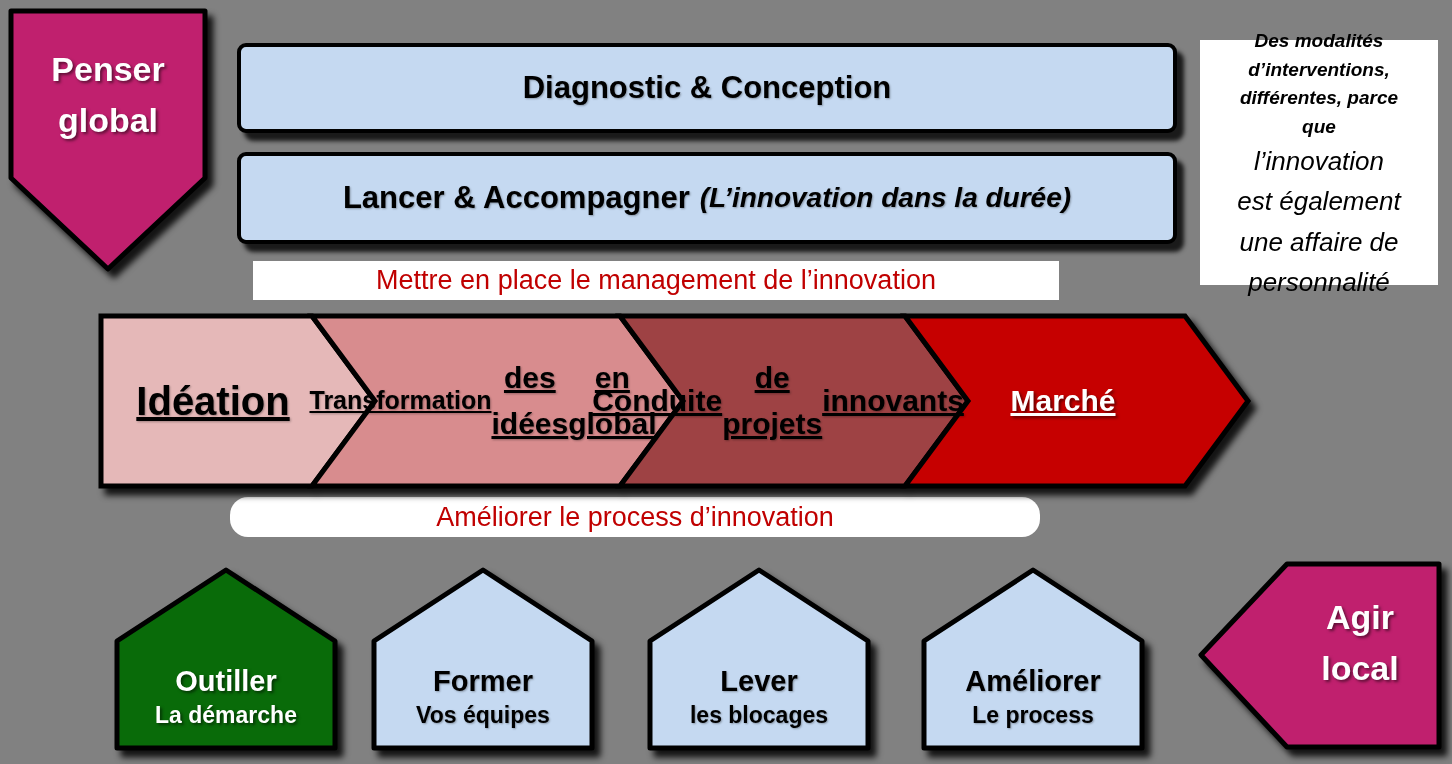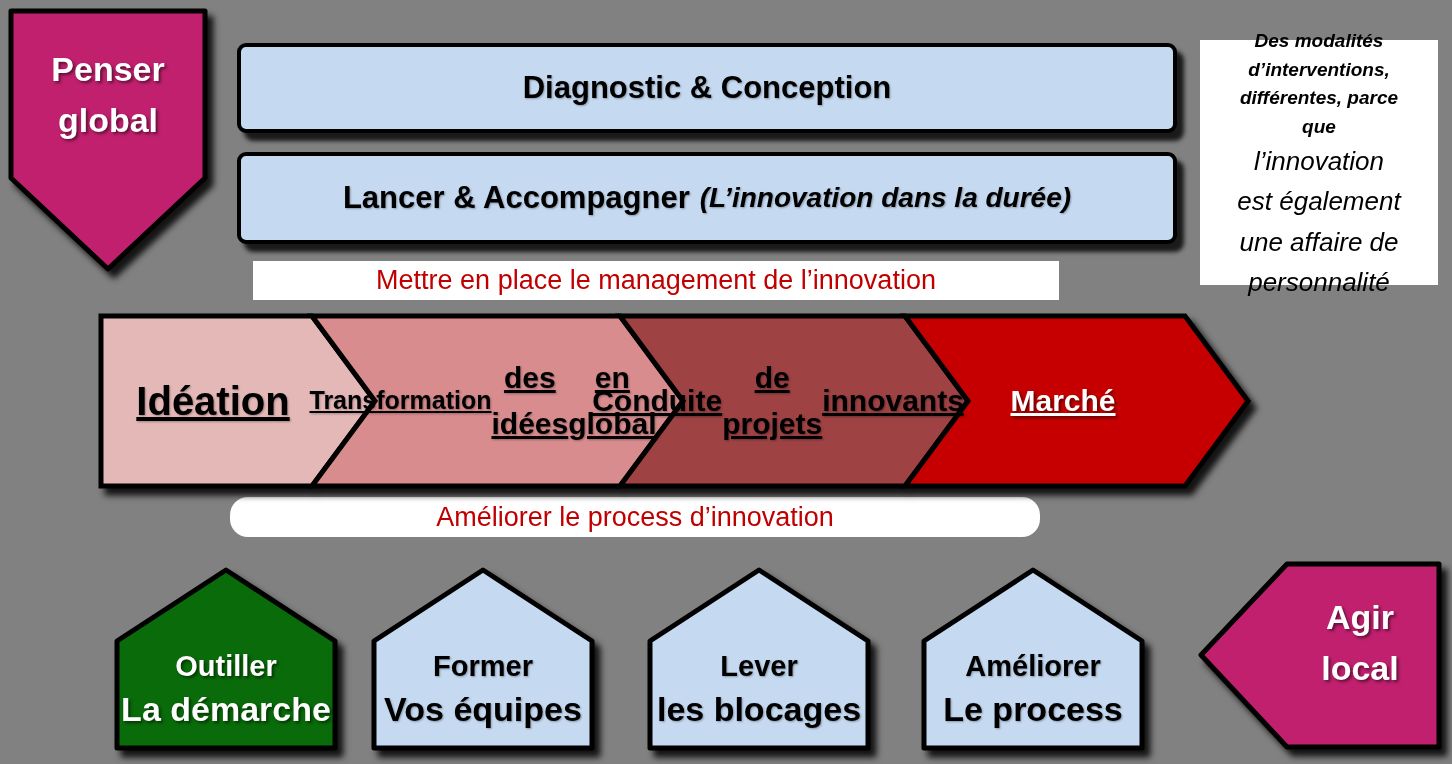--- a/index.html
+++ b/index.html
@@ -34,21 +34,21 @@
 
   .chev-label{position:absolute;top:0;height:100%;display:flex;flex-direction:row;
               justify-content:center;align-items:center;text-align:center;text-decoration:underline;}
   .chev-l1{font-size:40px;text-align:right;}
   .chev-sm{font-size:25px;line-height:1.35;}
   .chev-md{font-size:30px;line-height:1.55;}
 
   .house-label{position:absolute;inset:0;display:flex;flex-direction:column;
                justify-content:flex-end;align-items:center;text-align:center;padding-bottom:22px;}
   .house-l1{font-size:29px;line-height:1.4;}
-  .house-l2{font-size:34px;line-height:1.3;}
+  .house-l2{font-size:23px;line-height:1.3;}
 </style>
 </head>
 <body>
 
 <div class="stage">
 
   <div class="shape" style="left:8px;top:8px;width:200px;height:265px;">
     <svg viewBox="0 0 200 265">
       <polygon points="3,3 197,3 197,170 100,261 3,170" stroke-linejoin="round" fill="#C0206E"></polygon>
     </svg>

